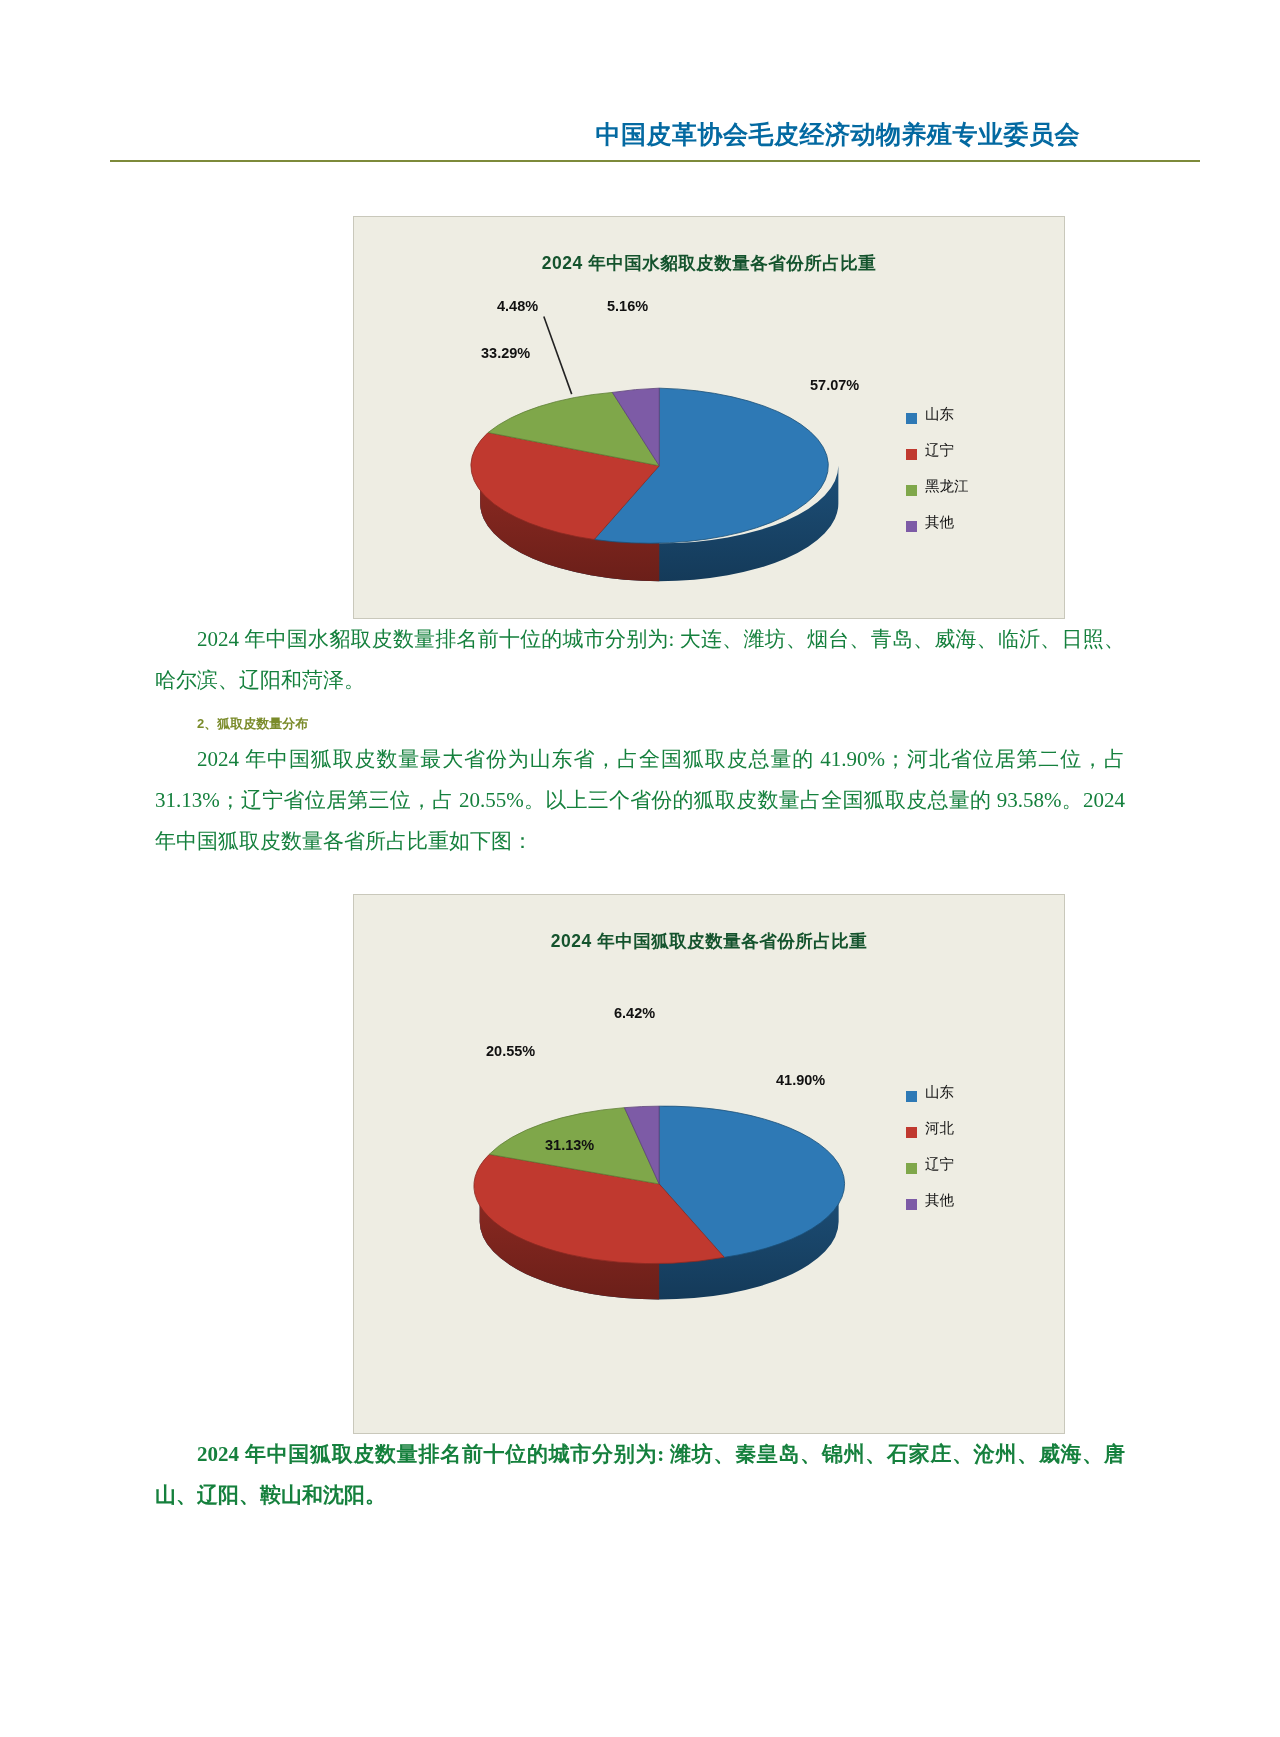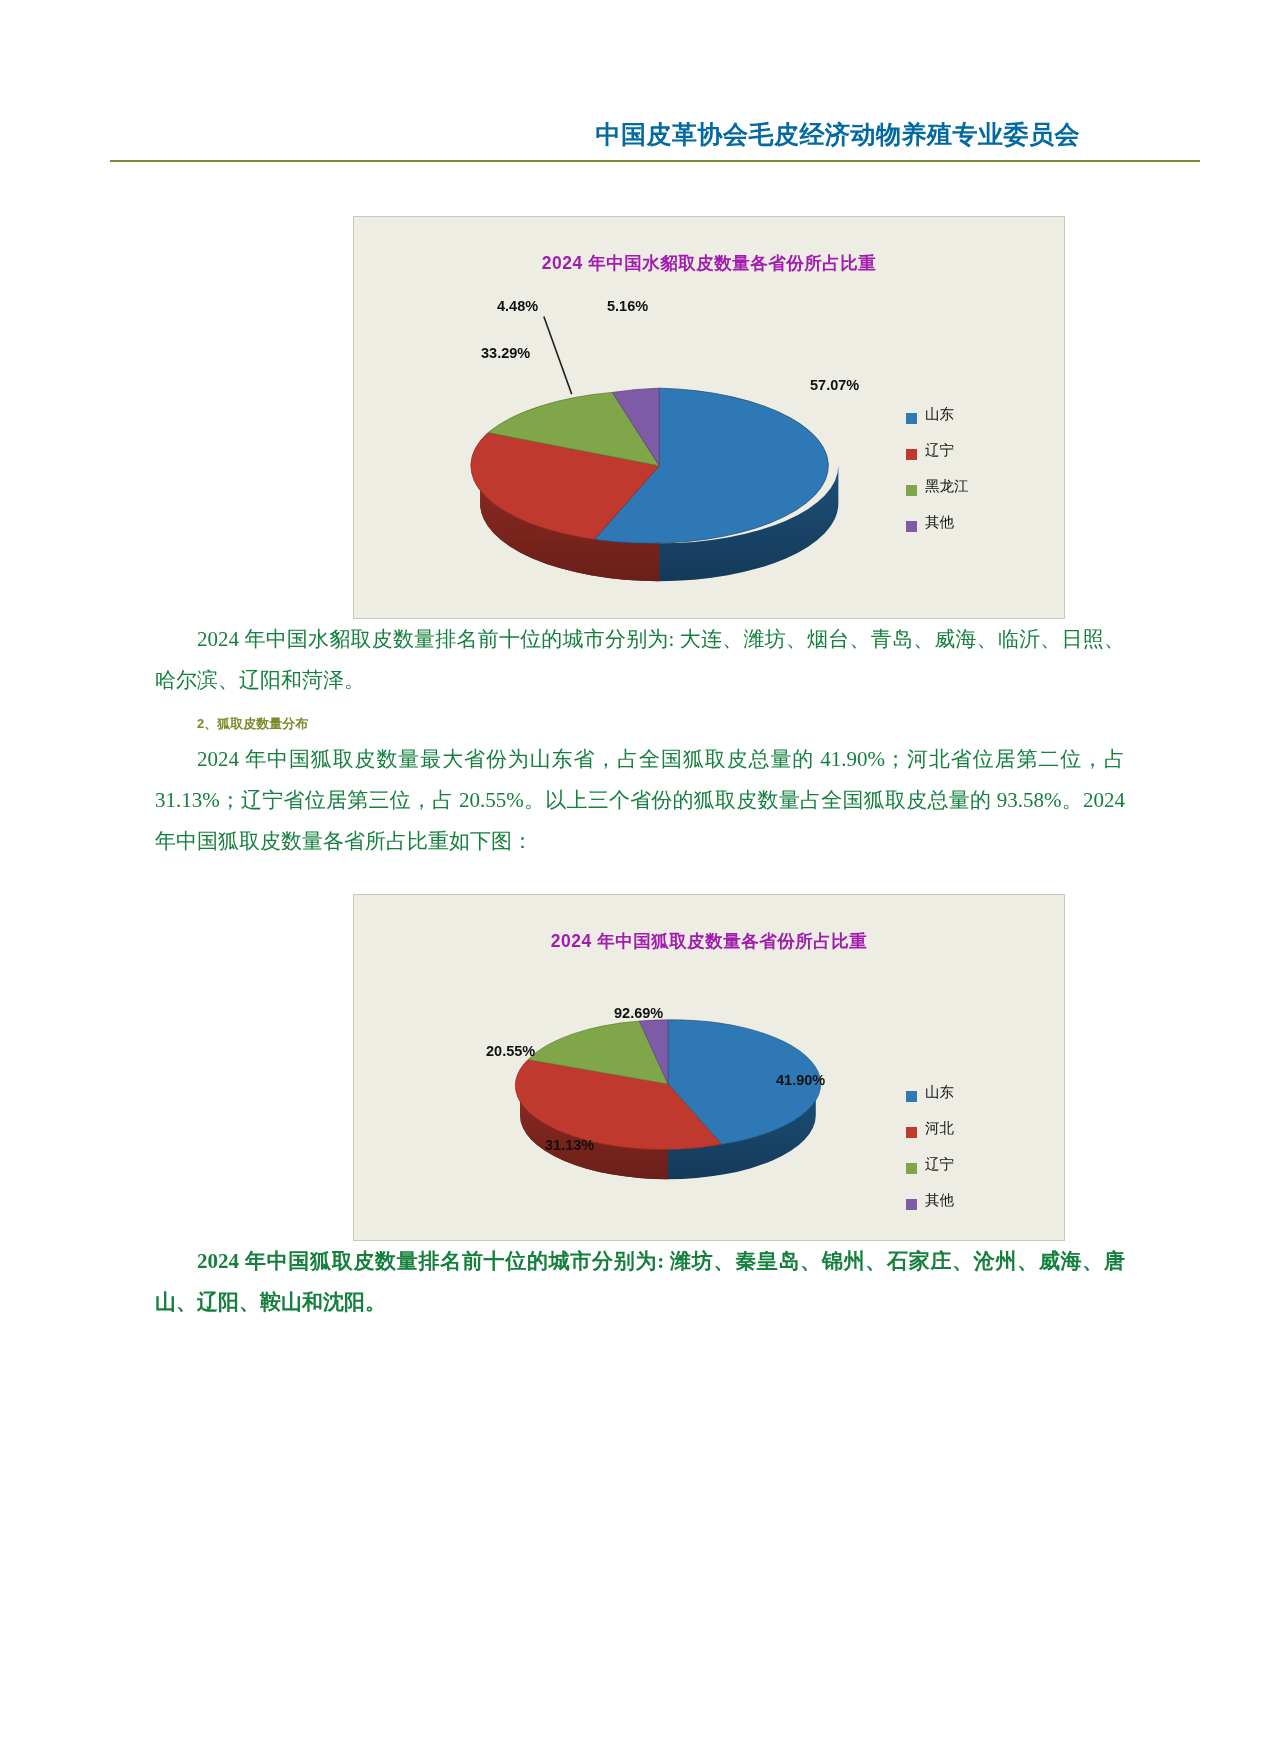--- a/index.html
+++ b/index.html
@@ -52,30 +52,30 @@
     position: relative;
   }
   .fig1 {
     width: 712px;
     height: 403px;
     margin-top: 54px;
     margin-left: 243px;
   }
   .fig2 {
     width: 712px;
-    height: 347px;
+    height: 540px;
     margin-top: 32px;
     margin-left: 243px;
   }
   .fig-title {
     text-align: center;
     font-family: "Liberation Sans", sans-serif;
     font-weight: bold;
     font-size: 17.5px;
-    color: #a21caf;
+    color: #14532d;
     padding-top: 34px;
     letter-spacing: 0.5px;
   }
   .chart-area {
     position: absolute;
     left: 0;
     top: 0;
     width: 100%;
     height: 100%;
   }
@@ -223,21 +223,21 @@
       <path d="M306 230 L371.3 303.6 A180 78 0 0 1 135.7 200.3 Z" fill="#c0392f" stroke="#8c2a22" stroke-width="0.8"></path>
 
       <path d="M306 230 L135.7 200.3 A180 78 0 0 1 271.2 153.5 Z" fill="#7fa74a" stroke="#5f7f36" stroke-width="0.8"></path>
 
       <path d="M306 230 L271.2 153.5 A180 78 0 0 1 306 152 Z" fill="#7d5ba6" stroke="#5c4279" stroke-width="0.8"></path>
     </svg>
 
     <div class="slice-label" style="left:422px; top:177px;">41.90%</div>
     <div class="slice-label" style="left:191px; top:242px;">31.13%</div>
     <div class="slice-label" style="left:132px; top:148px;">20.55%</div>
-    <div class="slice-label" style="left:260px; top:110px;">92.69%</div>
+    <div class="slice-label" style="left:260px; top:110px;">6.42%</div>
 
     <div class="legend" style="left:552px; top:188px;">
       <div class="legend-row">
         <span class="legend-swatch" style="background:#2e79b5"></span>
         <span>山东</span>
       </div>
       <div class="legend-row">
         <span class="legend-swatch" style="background:#c0392f"></span>
         <span>河北</span>
       </div>

